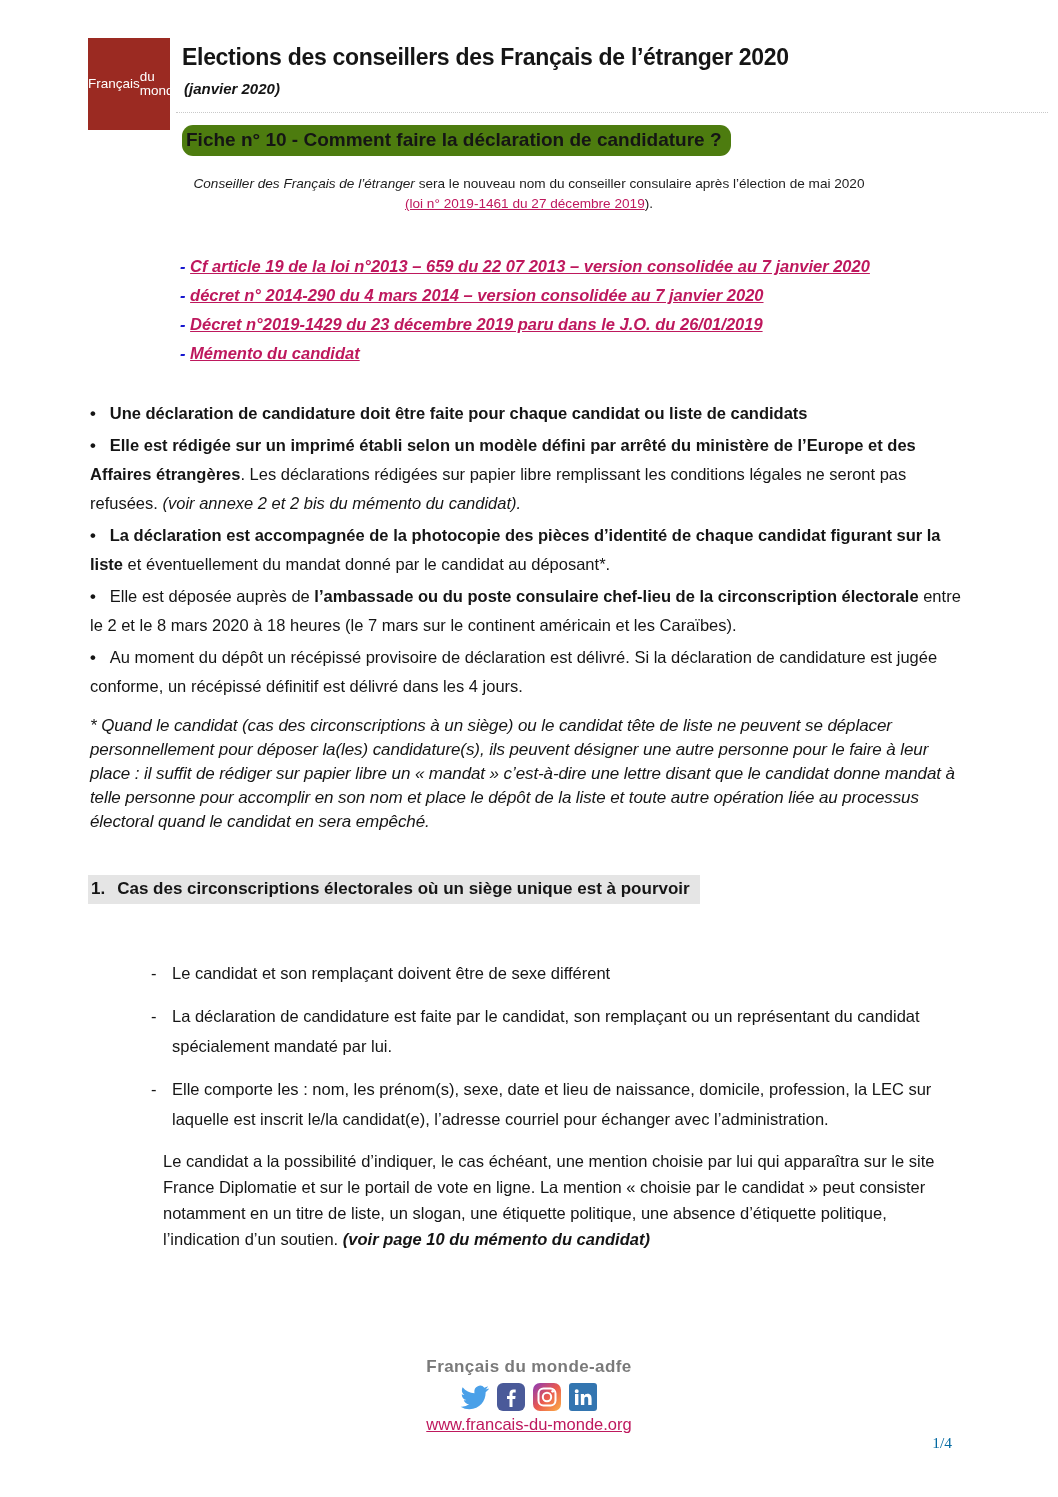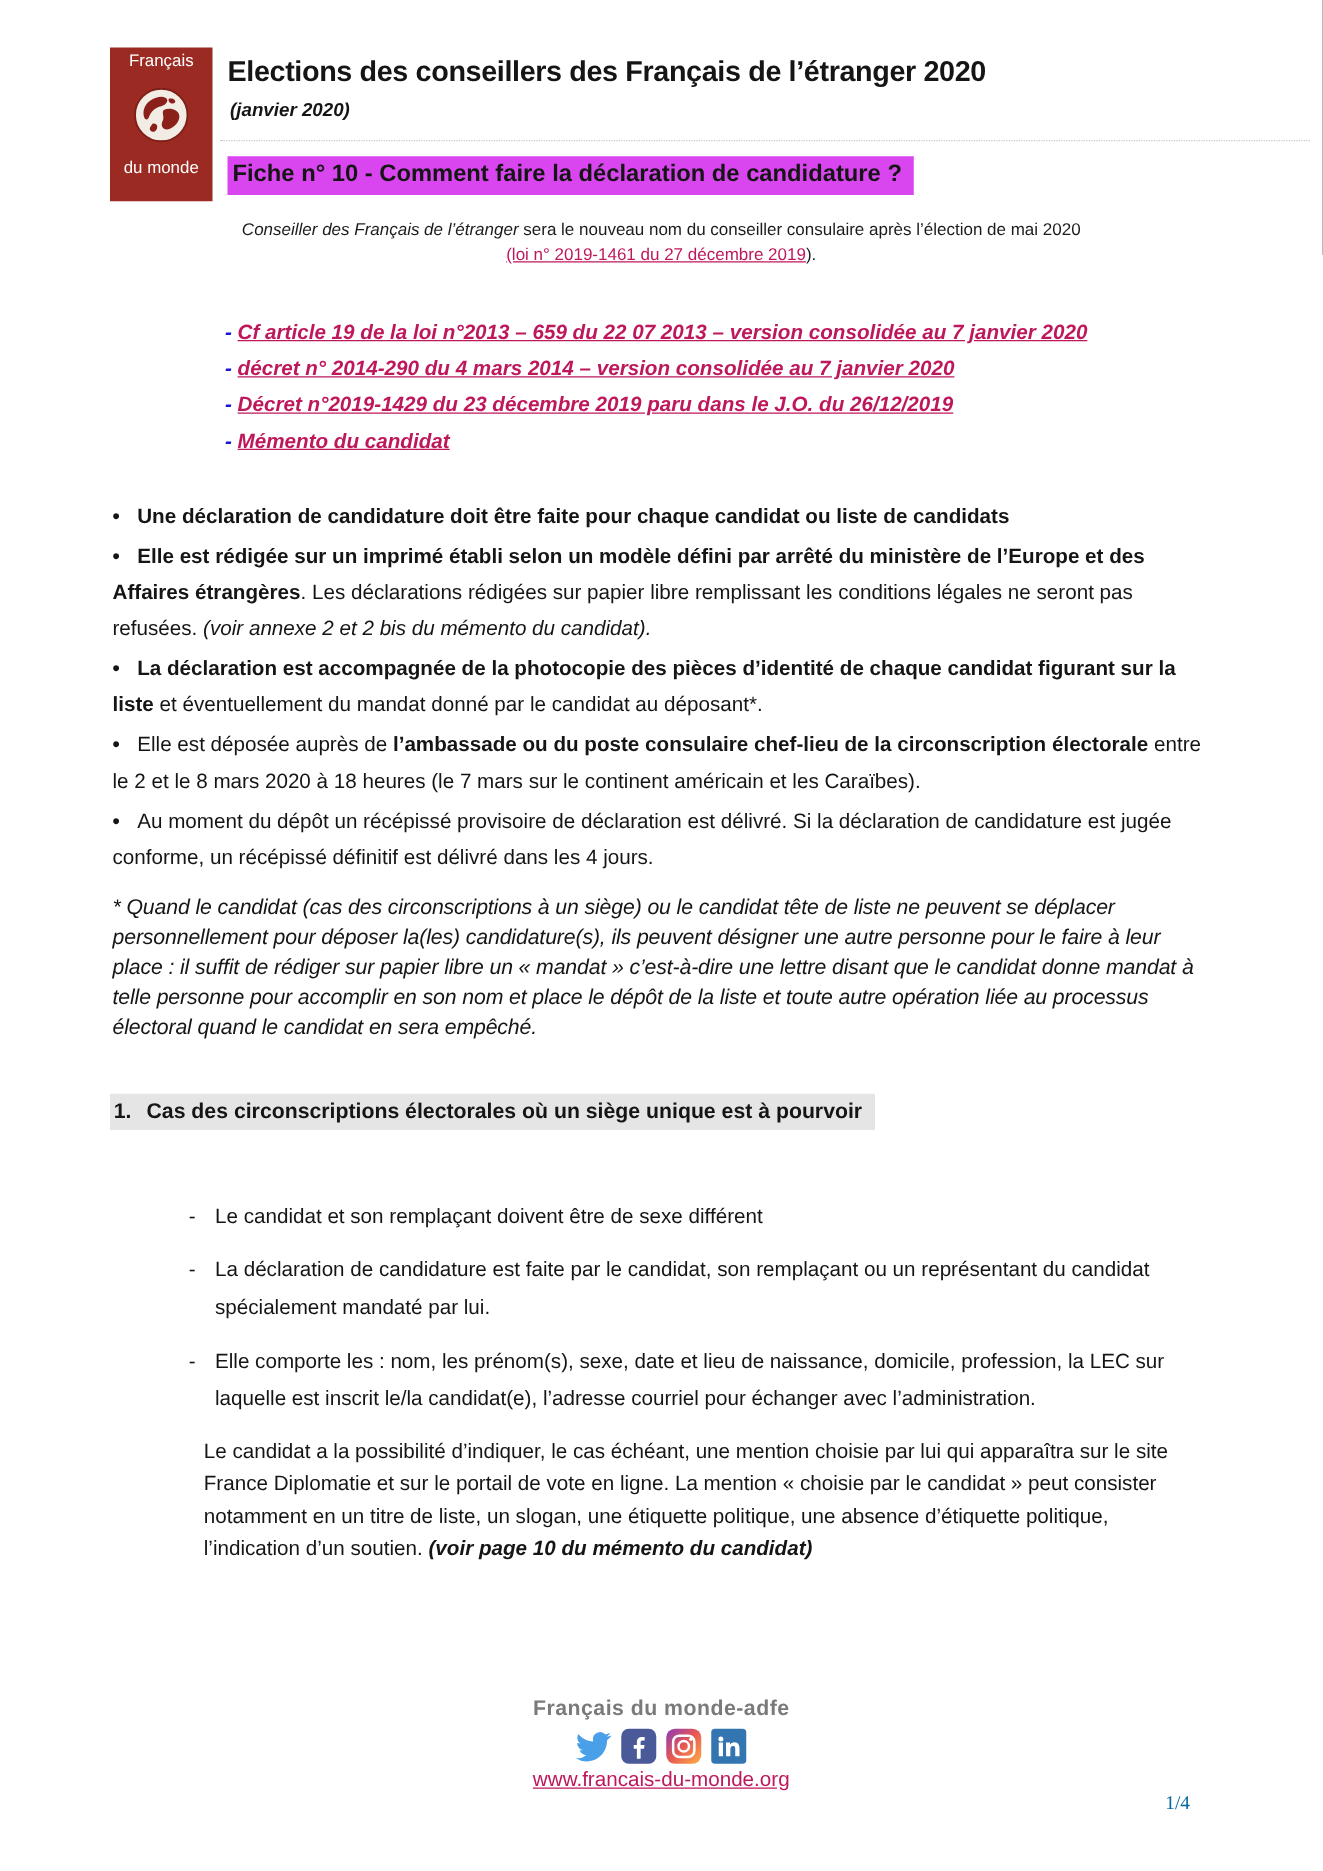--- a/index.html
+++ b/index.html
@@ -10,37 +10,37 @@
     background:#ffffff;
     font-family:"Liberation Sans", sans-serif;
     color:#151515;
     overflow:hidden;
   }
   
   .header-rule{position:absolute;left:176px;top:112px;width:872px;border-top:1px dotted #c9c9c9;}
 
   
   .logo{
-    position:absolute;left:88px;top:38px;width:82px;height:123px;
+    position:absolute;left:88px;top:38px;width:82px;height:92px;
     background:#9b2a22;color:#ffffff;
-    display:flex;flex-direction:column;align-items:center;justify-content:space-between;
-    padding:4px 0 20px;box-sizing:border-box;
+    display:flex;flex-direction:row;align-items:center;justify-content:space-between;
+    padding:4px 0 5px;box-sizing:border-box;
     font-size:13.5px;
   }
   .logo .logo-word{line-height:14px;}
   .logo svg{display:block;}
 
   
   .doc-title{position:absolute;left:182px;top:44px;font-size:23px;font-weight:bold;letter-spacing:-0.3px;white-space:nowrap;}
   .doc-subtitle{position:absolute;left:184px;top:80px;font-size:15px;font-weight:bold;font-style:italic;}
   .fiche-heading{
     position:absolute;left:182px;top:125px;
-    background:#d946ef;
+    background:#4d7c0f;
     font-size:19px;font-weight:bold;
-    padding:4px 9px 5px 4px;white-space:nowrap;
+    padding:4px 9px 5px 4px;white-space:nowrap;border-radius:11px;
   }
 
   
   .intro{position:absolute;left:0;right:0;top:174px;text-align:center;font-size:13.6px;line-height:20px;color:#1c1c1c;}
   .intro .it{font-style:italic;margin-top:24px;}
   a.lnk{color:#be185d;text-decoration:underline;cursor:pointer;}
 
   
   .references{position:absolute;left:180px;top:252px;font-size:16.5px;font-weight:bold;font-style:italic;line-height:29px;}
   .references .ref-row{white-space:nowrap;}
@@ -100,21 +100,21 @@
   <div class="fiche-heading">Fiche n° 10 - Comment faire la déclaration de candidature ?</div>
 
   <div class="intro">
     <div><span class="it">Conseiller des Français de l’étranger</span><span> sera le nouveau nom du conseiller consulaire après l’élection de mai 2020</span></div>
     <div><a class="lnk">(loi n° 2019-1461 du 27 décembre 2019</a><span>).</span></div>
   </div>
 
   <div class="references">
     <div class="ref-row"><span class="ref-prefix">- </span><a class="lnk">Cf article 19 de la loi n°2013 – 659 du 22 07 2013 – version consolidée au 7 janvier 2020</a></div>
     <div class="ref-row"><span class="ref-prefix">- </span><a class="lnk">décret n° 2014-290 du 4 mars 2014 – version consolidée au 7 janvier 2020</a></div>
-    <div class="ref-row"><span class="ref-prefix">- </span><a class="lnk">Décret n°2019-1429 du 23 décembre 2019 paru dans le J.O. du 26/12/2019</a></div>
+    <div class="ref-row"><span class="ref-prefix">- </span><a class="lnk">Décret n°2019-1429 du 23 décembre 2019 paru dans le J.O. du 26/01/2019</a></div>
     <div class="ref-row"><span class="ref-prefix">- </span><a class="lnk">Mémento du candidat</a></div>
   </div>
 
   <div class="bullets">
     <p class="bullet-item"><span class="bullet-marker">•</span><span class="seg-b">Une déclaration de candidature doit être faite pour chaque candidat ou liste de candidats</span></p>
     <p class="bullet-item"><span class="bullet-marker">•</span><span class="seg-b">Elle est rédigée sur un imprimé établi selon un modèle défini par arrêté du ministère de l’Europe et des Affaires étrangères</span><span>. Les déclarations rédigées sur papier libre remplissant les conditions légales ne seront pas refusées. </span><span class="seg-i">(voir annexe 2 et 2 bis du mémento du candidat).</span></p>
     <p class="bullet-item"><span class="bullet-marker">•</span><span class="seg-b">La déclaration est accompagnée de la photocopie des pièces d’identité de chaque candidat figurant sur la liste</span><span> et éventuellement du mandat donné par le candidat au déposant*.</span></p>
     <p class="bullet-item"><span class="bullet-marker">•</span><span>Elle est déposée auprès de </span><span class="seg-b">l’ambassade ou du poste consulaire chef-lieu de la circonscription électorale</span><span> entre le 2 et le 8 mars 2020 à 18 heures (le 7 mars sur le continent américain et les Caraïbes).</span></p>
     <p class="bullet-item"><span class="bullet-marker">•</span><span>Au moment du dépôt un récépissé provisoire de déclaration est délivré. Si la déclaration de candidature est jugée conforme, un récépissé définitif est délivré dans les 4 jours.</span></p>
   </div>

